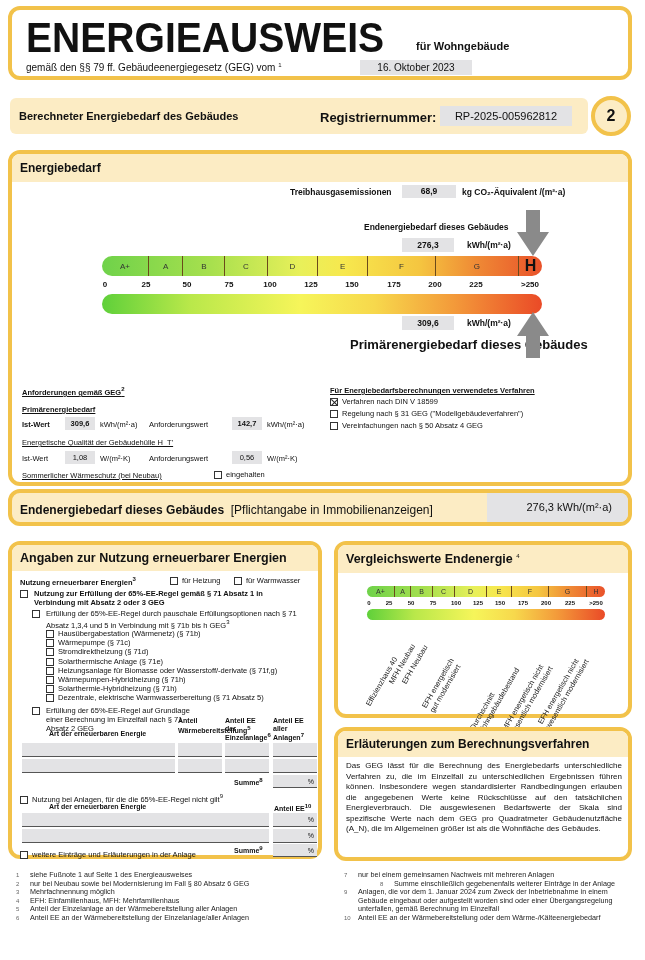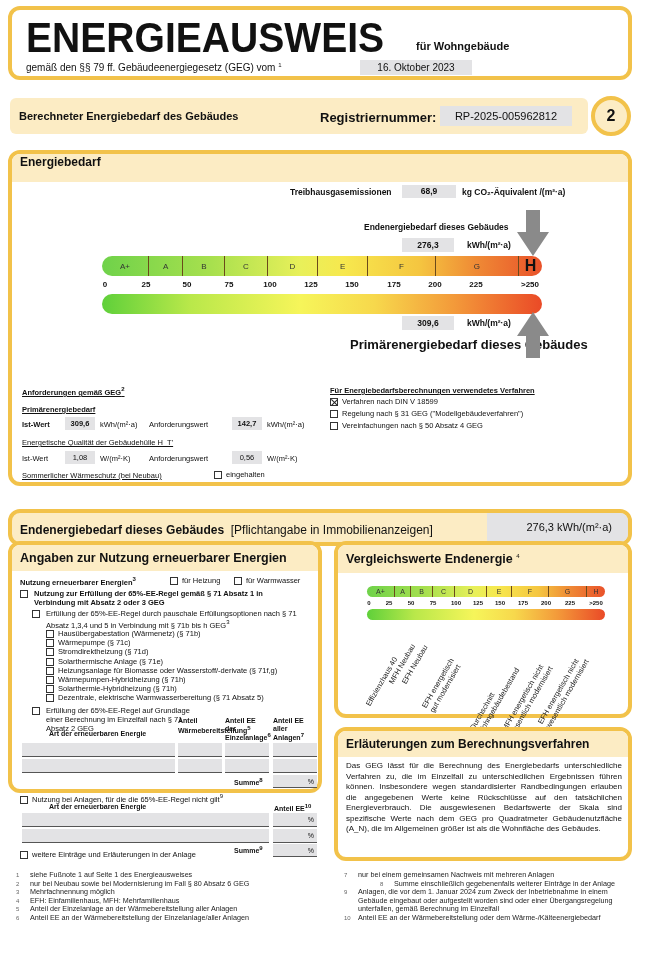--- a/index.html
+++ b/index.html
@@ -42,21 +42,21 @@
   <div class="abs" style="left:9px;top:12px;font-size:11px;font-weight:bold;">Berechneter Energiebedarf des Gebäudes</div>
   <div class="abs" style="left:310px;top:12px;font-size:13px;font-weight:bold;">Registriernummer:</div>
   <div class="abs gray" style="left:430px;top:8px;width:132px;height:20px;font-size:11px;text-align:center;line-height:20px;">RP-2025-005962812</div>
 </div>
 <div class="abs" style="left:591px;top:96px;width:40px;height:40px;border-radius:50%;border:4px solid #f2c24a;background:#fcecc4;text-align:center;line-height:32px;font-size:16px;font-weight:bold;">
   <span>2</span>
 </div>
 
 <div class="box" style="left:8px;top:150px;width:624px;height:336px;">
   <div class="abs hdr-band" style="left:0;top:0;width:616px;height:28px;border-radius:8px 8px 0 0;">
-    <div class="abs" style="left:8px;top:1px;font-size:12px;font-weight:bold;">Energiebedarf</div>
+    <div class="abs" style="left:8px;top:7px;font-size:12px;font-weight:bold;">Energiebedarf</div>
   </div>
   <div class="abs" style="left:278px;top:33px;font-size:8.5px;font-weight:bold;">Treibhausgasemissionen</div>
   <div class="abs gray" style="left:390px;top:31px;width:54px;height:13px;font-size:8.5px;font-weight:bold;text-align:center;line-height:13px;">68,9</div>
   <div class="abs" style="left:450px;top:33px;font-size:8.5px;font-weight:bold;">kg CO₂-Äquivalent /(m²·a)</div>
 
   <div class="abs" style="left:352px;top:68px;font-size:8.5px;font-weight:bold;">Endenergiebedarf dieses Gebäudes</div>
   <div class="abs gray" style="left:390px;top:84px;width:52px;height:14px;font-size:8.5px;font-weight:bold;text-align:center;line-height:14px;">276,3</div>
   <div class="abs" style="left:455px;top:86px;font-size:8.5px;font-weight:bold;">kWh/(m²·a)</div>
 
   <svg class="arrow-down" style="left:504px;top:56px;" width="34" height="46" viewBox="0 0 34 46">
@@ -126,28 +126,28 @@
     <span class="cb x"></span><span>Verfahren nach DIN V 18599</span>
   </div>
   <div class="abs small" style="left:318px;top:255px;">
     <span class="cb"></span><span>Regelung nach § 31 GEG ("Modellgebäudeverfahren")</span>
   </div>
   <div class="abs small" style="left:318px;top:267px;">
     <span class="cb"></span><span>Vereinfachungen nach § 50 Absatz 4 GEG</span>
   </div>
 </div>
 
-<div class="box hdr-band" style="left:8px;top:489px;width:624px;height:37px;background:#fcecc4;margin-top:20px;">
+<div class="box hdr-band" style="left:8px;top:489px;width:624px;height:37px;background:#fcecc4;">
   <div class="abs" style="left:8px;top:10px;font-size:12px;">
     <b>Endenergiebedarf dieses Gebäudes</b>&nbsp;&nbsp;<span>[Pflichtangabe in Immobilienanzeigen]</span>
   </div>
   <div class="abs gray" style="left:475px;top:0;width:141px;height:29px;line-height:29px;font-size:11px;text-align:right;padding-right:16px;border-radius:0 8px 8px 0;">276,3 kWh/(m²·a)</div>
 </div>
 
-<div class="box" style="left:8px;top:541px;width:314px;height:252px;">
+<div class="box" style="left:8px;top:541px;width:314px;height:318px;">
   <div class="abs hdr-band" style="left:0;top:0;width:306px;height:26px;border-radius:8px 8px 0 0;">
     <div class="abs" style="left:8px;top:6px;font-size:12.5px;font-weight:bold;">Angaben zur Nutzung erneuerbarer Energien</div>
   </div>
   <div class="abs small" style="left:8px;top:31px;font-weight:bold;">
     <span>Nutzung erneuerbarer Energien</span><sup>3</sup>
   </div>
   <div class="abs small" style="left:158px;top:31px;"><span class="cb"></span><span>für Heizung</span></div>
   <div class="abs small" style="left:222px;top:31px;"><span class="cb"></span><span>für Warmwasser</span></div>
 
   <div class="abs small" style="left:8px;top:44px;width:270px;display:flex;font-weight:bold;line-height:9px;">

